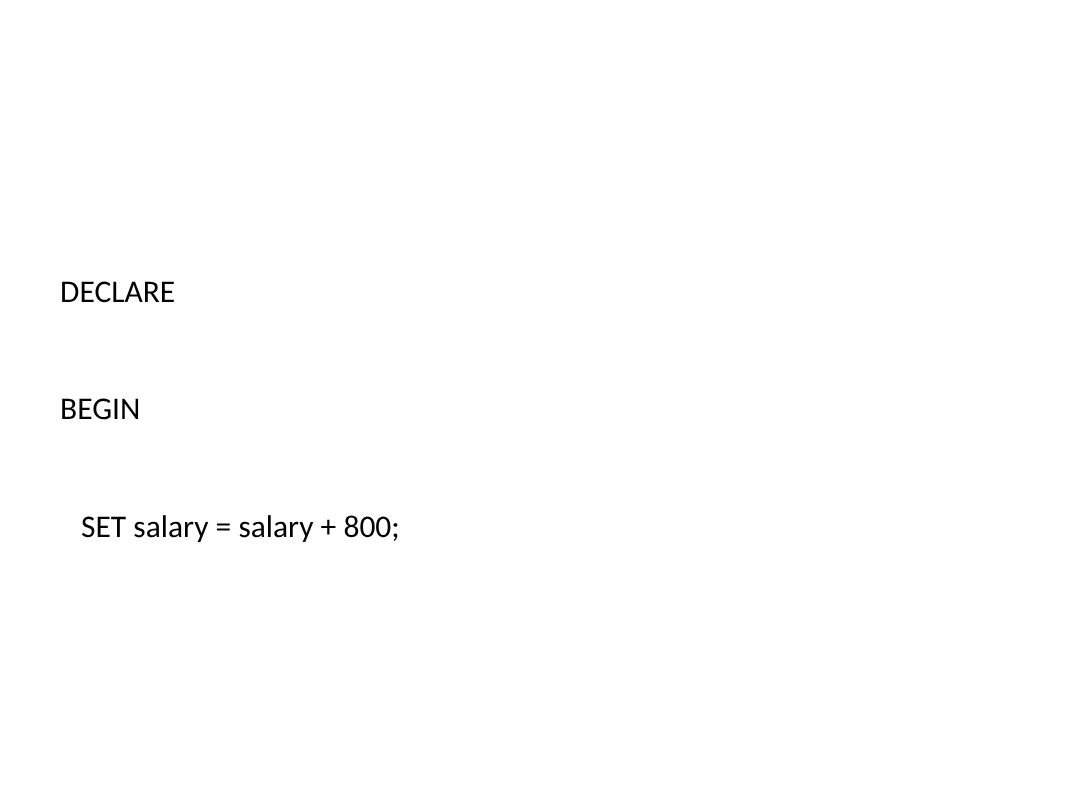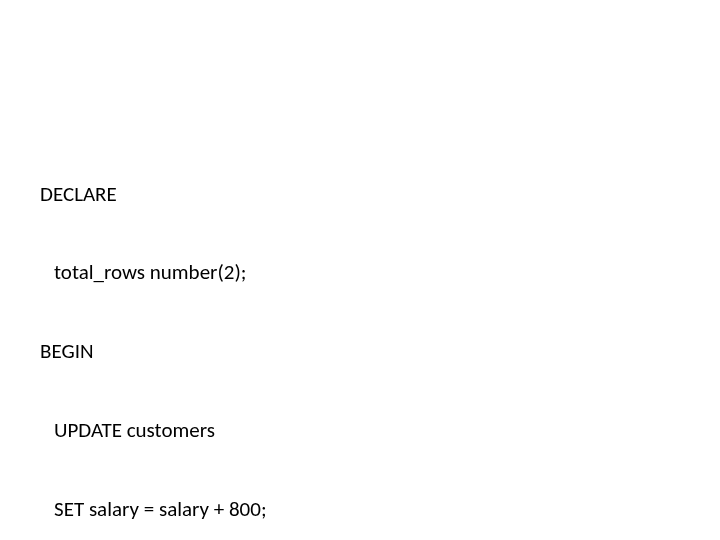--- a/index.html
+++ b/index.html
@@ -26,23 +26,21 @@
     white-space: pre;
   }
   .i1 { padding-left: 14px; }
 </style>
 </head>
 <body>
 
 <div class="slide">
   <div class="code">
     <div>DECLARE</div>
-    <div class="i1">total_rows number(2);</div>
     <div>BEGIN</div>
-    <div class="i1">UPDATE customers</div>
     <div class="i1">SET salary = salary + 800;</div>
     
     
     
     
     
     
     
   </div>
 </div>

